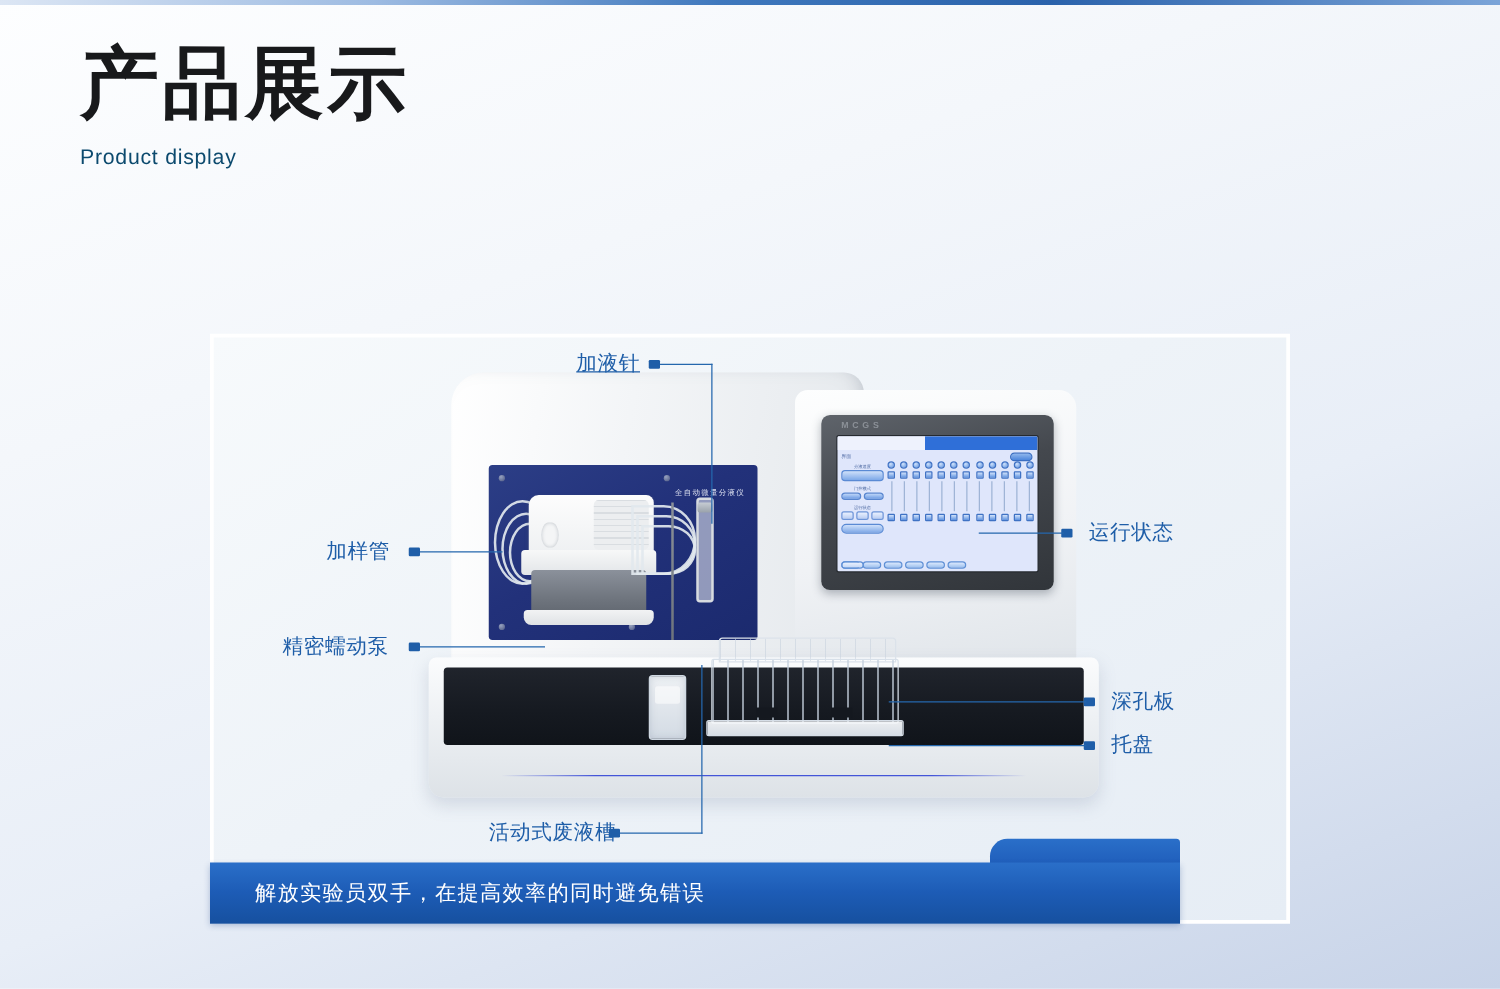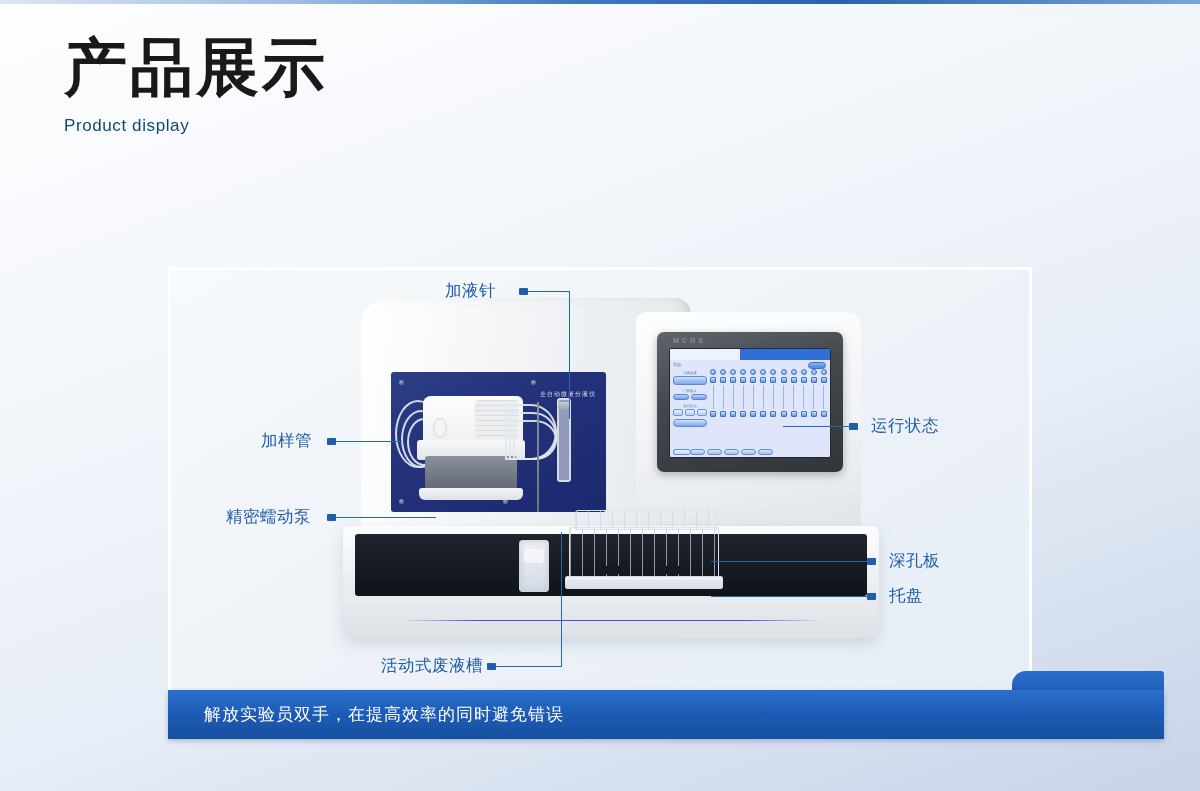--- a/index.html
+++ b/index.html
@@ -152,21 +152,21 @@
 
   
   .lbl{ position:absolute; font-size:16.5px; color:#1f5ea8; white-space:nowrap;
     letter-spacing:.5px; font-weight:500; }
   .marker{ position:absolute; width:9px; height:7px; background:#1f5ea8; border-radius:1px; }
   .lead{ position:absolute; background:#2467ad; }
   .lead.h{ height:1.3px; }
   .lead.v{ width:1.3px; }
 
   
-  .banner{ position:absolute; left:168px; top:690px; width:996px; height:49px; }
+  .banner{ position:absolute; left:168px; top:690px; width:776px; height:49px; }
   .banner-main{ position:absolute; left:0; top:0; width:100%; height:100%;
     background:linear-gradient(180deg,#2a6fc9 0%,#1d5cb6 48%,#16509f 100%);
     box-shadow:0 2px 5px rgba(30,70,140,.3); }
   .banner-tab{ position:absolute; right:0; top:-19px; width:152px; height:22px;
     background:linear-gradient(180deg,#2a6fc9 0%,#1f5dba 100%);
     border-radius:14px 3px 0 0; }
   .banner-txt{ position:absolute; left:36px; top:0; height:100%; display:flex;
     align-items:center; font-size:17px; color:#fff; letter-spacing:1px; }
   .banner-model{ position:absolute; right:38px; top:-12px; height:56px; display:flex;
     align-items:center; font-size:27px; font-weight:700; color:#fff; letter-spacing:.5px; }
@@ -347,21 +347,21 @@
           <div class="plate-top"></div>
           <div class="plate-body"></div>
           <div class="plate-skirt"></div>
           <span class="plate-notch" style="left:40px;"></span>
           <span class="plate-notch" style="left:100px;"></span>
         </div>
         <div class="base-line"></div>
       </div>
     </div>
 
-    <div class="lbl" style="left:274px; top:10px;">加液针</div>
+    <div class="lbl" style="left:290px; top:10px;text-decoration:underline;">加液针</div>
     <span class="marker" style="left:348px; top:18px;"></span>
     <span class="lead h" style="left:357px; top:21px; width:42px;"></span>
     <span class="lead v" style="left:398px; top:21px; height:128px;"></span>
 
     <div class="lbl" style="left:90px; top:160px;">加样管</div>
     <span class="marker" style="left:156px; top:168px;"></span>
     <span class="lead h" style="left:165px; top:171px; width:66px;"></span>
 
     <div class="lbl" style="left:55px; top:236px;">精密蠕动泵</div>
     <span class="marker" style="left:156px; top:244px;"></span>
@@ -372,21 +372,21 @@
     <span class="lead h" style="left:612px; top:156px; width:68px;"></span>
 
     <div class="lbl" style="left:718px; top:280px;">深孔板</div>
     <span class="marker" style="left:696px; top:288px;"></span>
     <span class="lead h" style="left:540px; top:291px; width:158px;"></span>
 
     <div class="lbl" style="left:718px; top:315px;">托盘</div>
     <span class="marker" style="left:696px; top:323px;"></span>
     <span class="lead h" style="left:540px; top:326px; width:158px;"></span>
 
-    <div class="lbl" style="left:210px; top:385px;">活动式废液槽</div>
+    <div class="lbl" style="left:220px; top:385px;">活动式废液槽</div>
     <span class="marker" style="left:316px; top:393px;"></span>
     <span class="lead h" style="left:325px; top:396px; width:66px;"></span>
     <span class="lead v" style="left:390px; top:262px; height:135px;"></span>
   </div>
 </div>
 
 <div class="banner">
   <div class="banner-tab"></div>
   <div class="banner-main"></div>
   <div class="banner-txt">解放实验员双手，在提高效率的同时避免错误</div>

